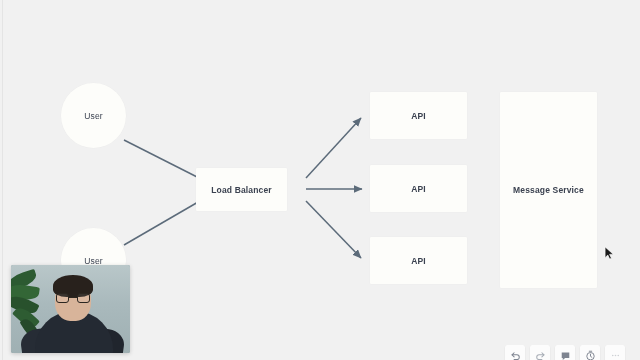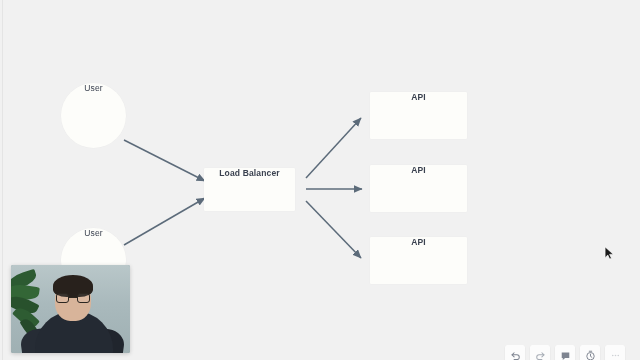--- a/index.html
+++ b/index.html
@@ -33,21 +33,21 @@
   .canvas {
     position: absolute;
     inset: 0;
   }
 
   
   .node {
     position: absolute;
     background: #fdfdfa;
     display: flex;
-    align-items: flex-start;
+    align-items: center;
     justify-content: center;
     color: #3b4250;
     font-size: 8.5px;
     letter-spacing: 0.15px;
     box-shadow: 0 0 0 0.5px rgba(0,0,0,0.02);
   }
 
   .node.ellipse {
     border-radius: 50%;
   }
@@ -60,21 +60,21 @@
   .node-label {
     pointer-events: none;
     white-space: nowrap;
   }
 
   
   #user-top   { left: 61px;  top: 83px;  width: 65px; height: 65px; }
   #user-bottom{ left: 61px;  top: 228px; width: 65px; height: 65px; }
 
   
-  #load-balancer { left: 204px; top: 168px; width: 91px; height: 43px; }
+  #load-balancer { left: 196px; top: 168px; width: 91px; height: 43px; }
 
   
   #api-1 { left: 370px; top: 92px;  width: 97px; height: 47px; }
   #api-2 { left: 370px; top: 165px; width: 97px; height: 47px; }
   #api-3 { left: 370px; top: 237px; width: 97px; height: 47px; }
 
   
   #message-service { left: 500px; top: 92px; width: 97px; height: 196px; }
 
   
@@ -281,20 +281,23 @@
     </div>
 
     <div id="api-2" class="node rect">
       <span class="node-label">API</span>
     </div>
 
     <div id="api-3" class="node rect">
       <span class="node-label">API</span>
     </div>
 
+    <div id="message-service" class="node rect">
+      <span class="node-label">Message Service</span>
+    </div>
 
   </div>
 
   <div class="video-overlay">
     <div class="video-bg"></div>
     <div class="plant">
       <div class="leaf l1"></div>
       <div class="leaf l2"></div>
       <div class="leaf l3"></div>
       <div class="leaf l4"></div>

